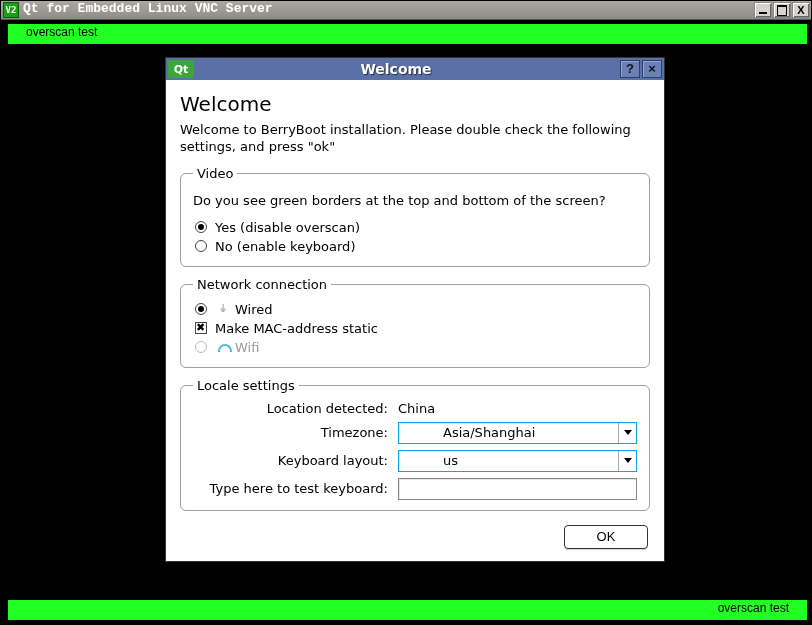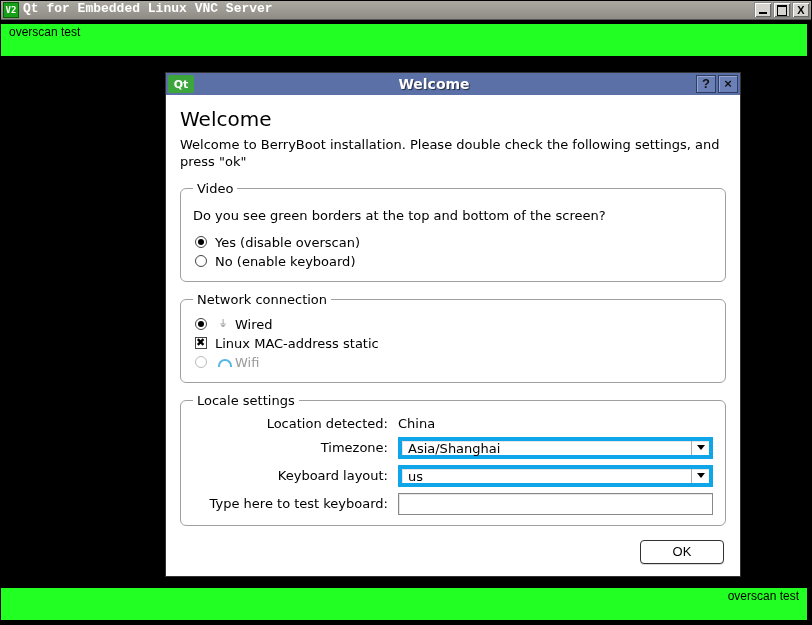--- a/index.html
+++ b/index.html
@@ -65,37 +65,36 @@
     border-top:2px solid #000;
   }
 
   
   .inner-screen {
     flex:1; background:#000; position:relative;
     margin:0;
   }
 
   .green-bar {
-    position:absolute; left:0; right:4px; height:32px;
+    position:absolute; left:7px; right:4px; height:20px;
     background:#22ff22;
     color:#000;
     font:12px/16px sans-serif;
-    padding:0 8px;
+    padding:0 18px;
   }
   .green-bar.top { top:4px; }
   .green-bar.bot { bottom:4px; text-align:right; }
 
   
   .dialog {
     position:absolute;
     top:38px; left:165px;
-    width:574px;
+    width:498px;
     background:#fff;
     box-shadow: 0 0 0 1px #333;
-    margin-top: 15px;
   }
   .dlg-titlebar {
     height:22px;
     background:#5b70a6;
     display:flex; align-items:center;
   }
   .qt-logo {
     width:26px; height:18px;
     background:#3ca63c;
     margin:2px 8px 2px 2px;
@@ -184,25 +183,26 @@
   .locale-grid {
     display:grid;
     grid-template-columns: 195px 1fr;
     gap:6px 10px;
     align-items:center;
   }
   .lbl { text-align:right; }
   .val { }
 
   .select {
-    display:flex; align-items:flex-start;
+    display:flex; align-items:center;
     height:22px;
-    border:4px solid #0ea5e9;
+    border:1px solid #0ea5e9;
     background:#fff;
     box-shadow: inset 1px 1px 0 rgba(0,0,0,.1);
+    padding-left: 38px;
   }
   .select span {
     flex:1; padding:0 6px; font-size:13px; overflow:hidden; white-space:nowrap;
   }
   .select .arrow {
     width:18px; height:100%;
     border-left:1px solid #aaa;
     display:flex; align-items:center; justify-content:center;
   }
   .select .arrow::after {
@@ -281,21 +281,21 @@
 
           <div class="optrow">
             <span class="radio sel"></span>
             <span class="opt-icon">
                 <span class="wired-plug">⏚</span>
               </span>
             <span>Wired</span>
           </div>
           <div class="optrow">
             <span class="check sel"></span>
-            <span>Linux MAC-address static</span>
+            <span>Make MAC-address static</span>
           </div>
           <div class="optrow disabled">
             <span class="radio"></span>
             <span class="opt-icon">
                 <span class="wifi-glyph"></span>
               </span>
             <span>Wifi</span>
           </div>
         </fieldset>
 

